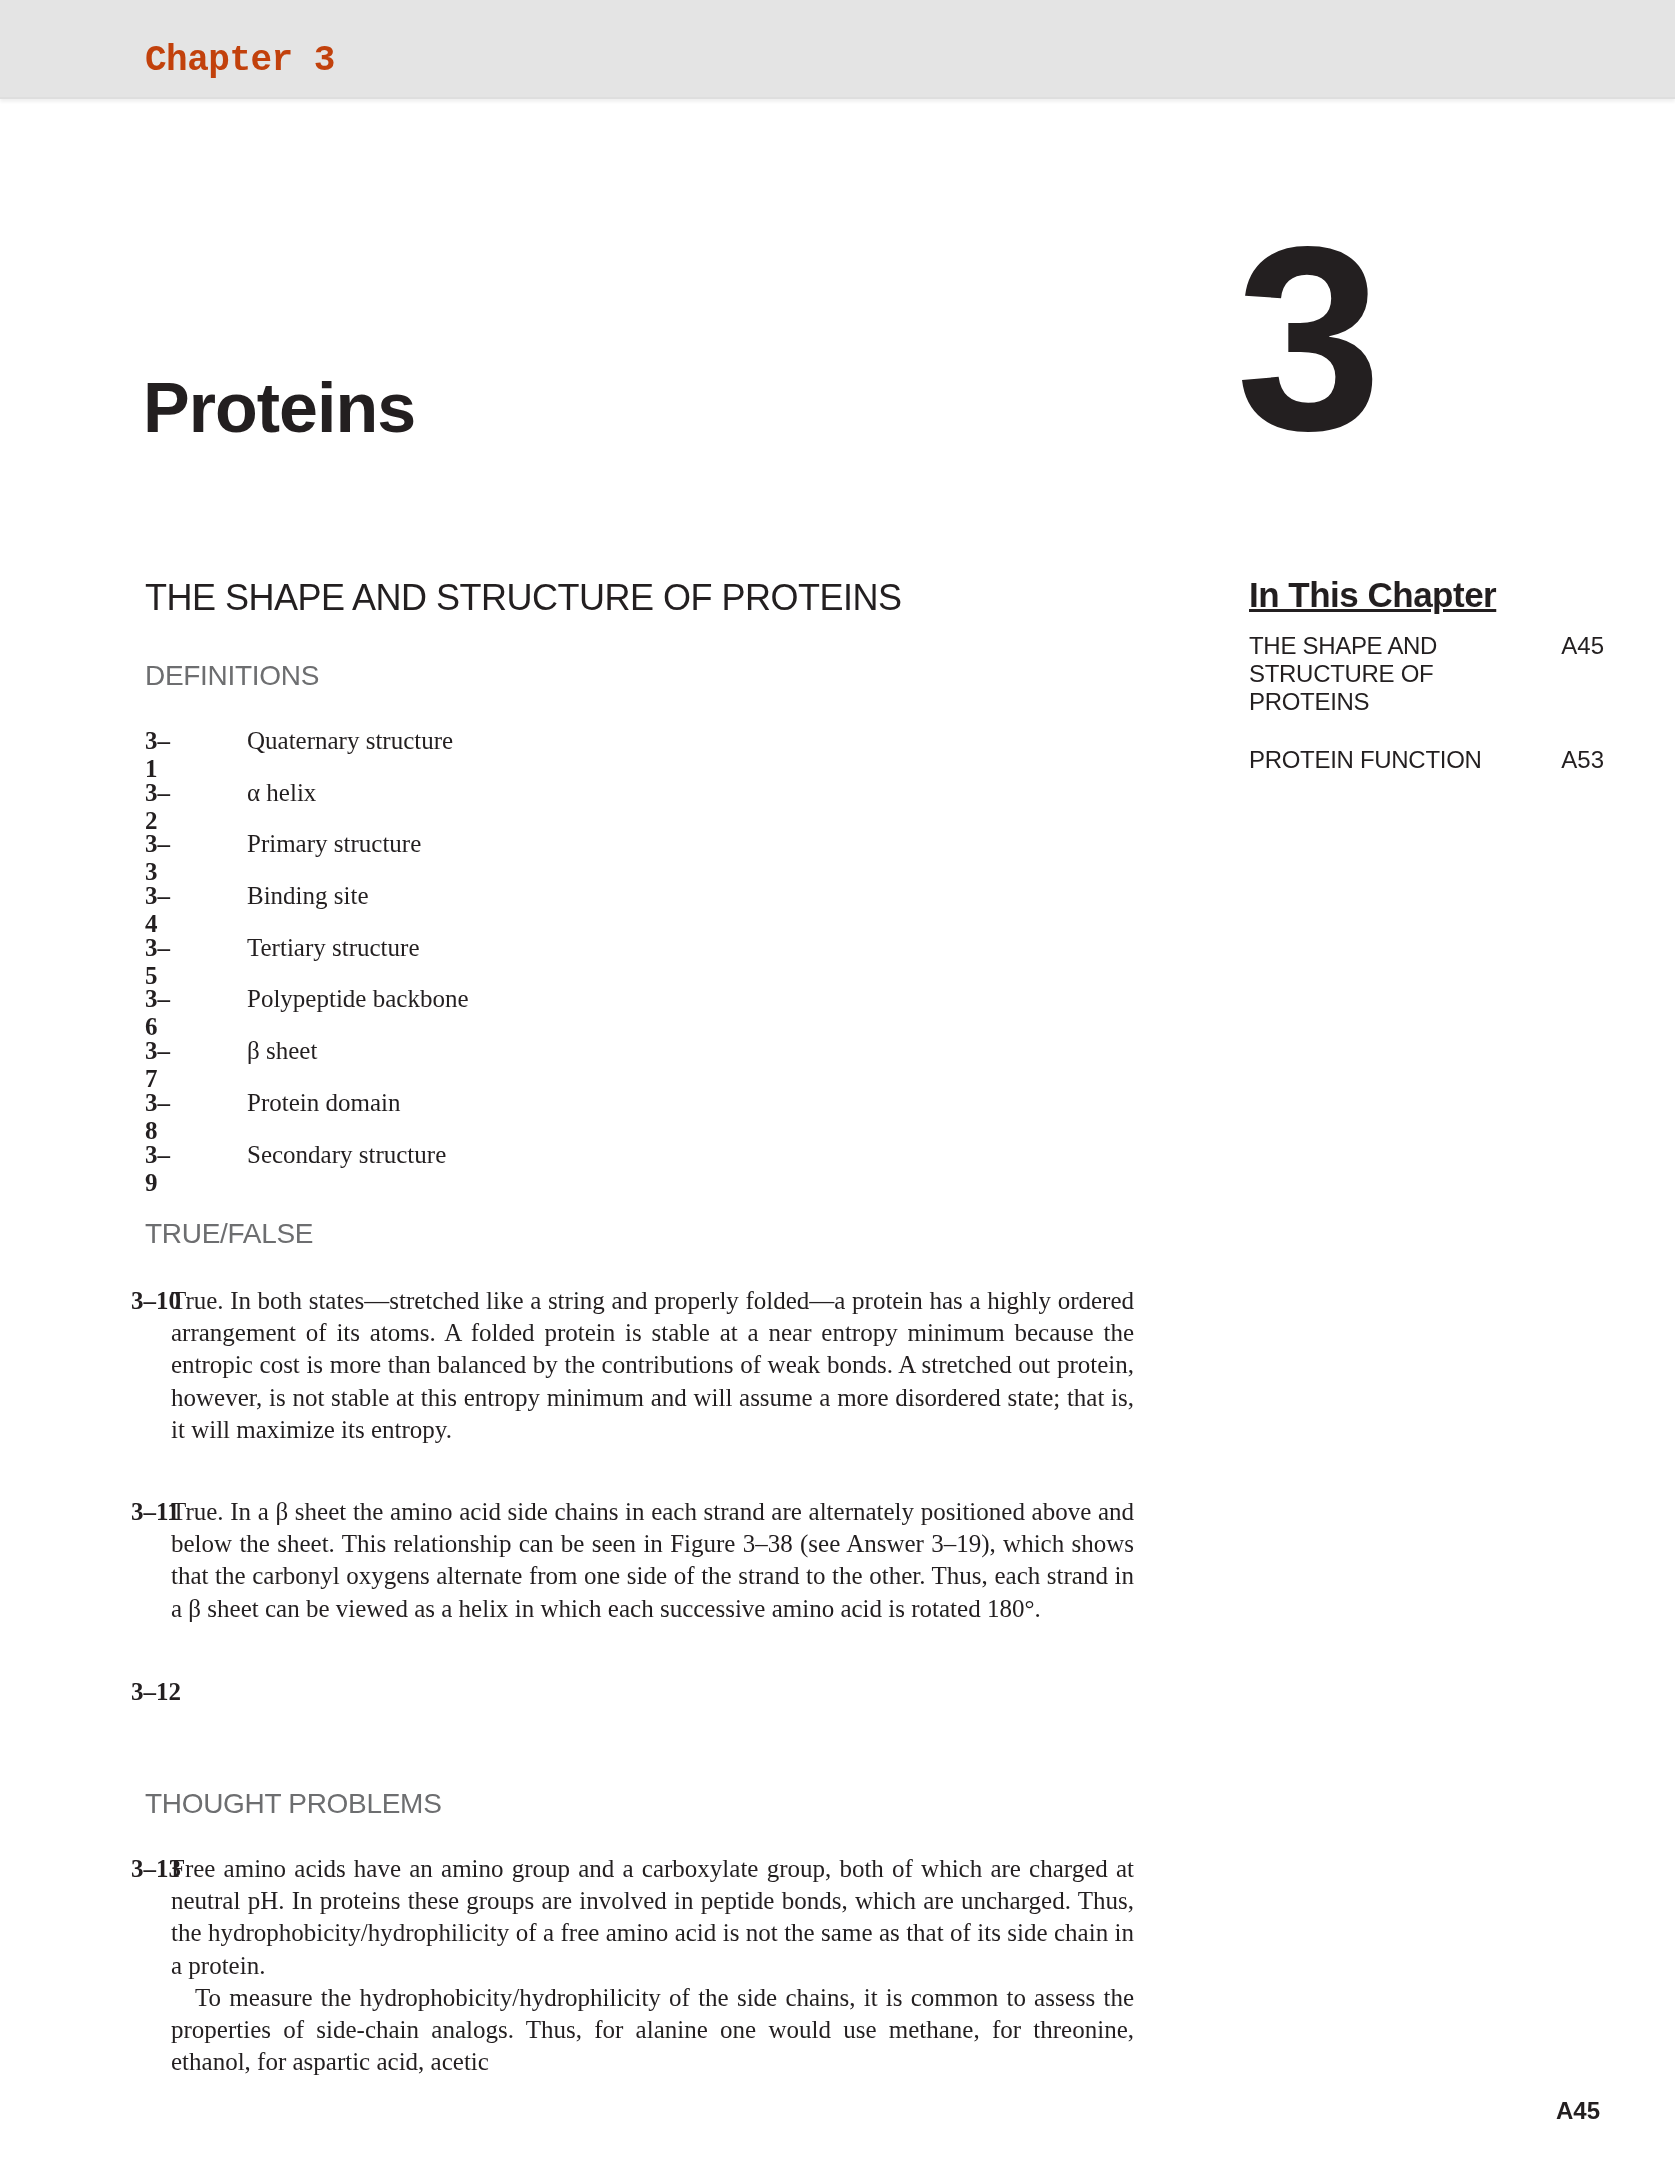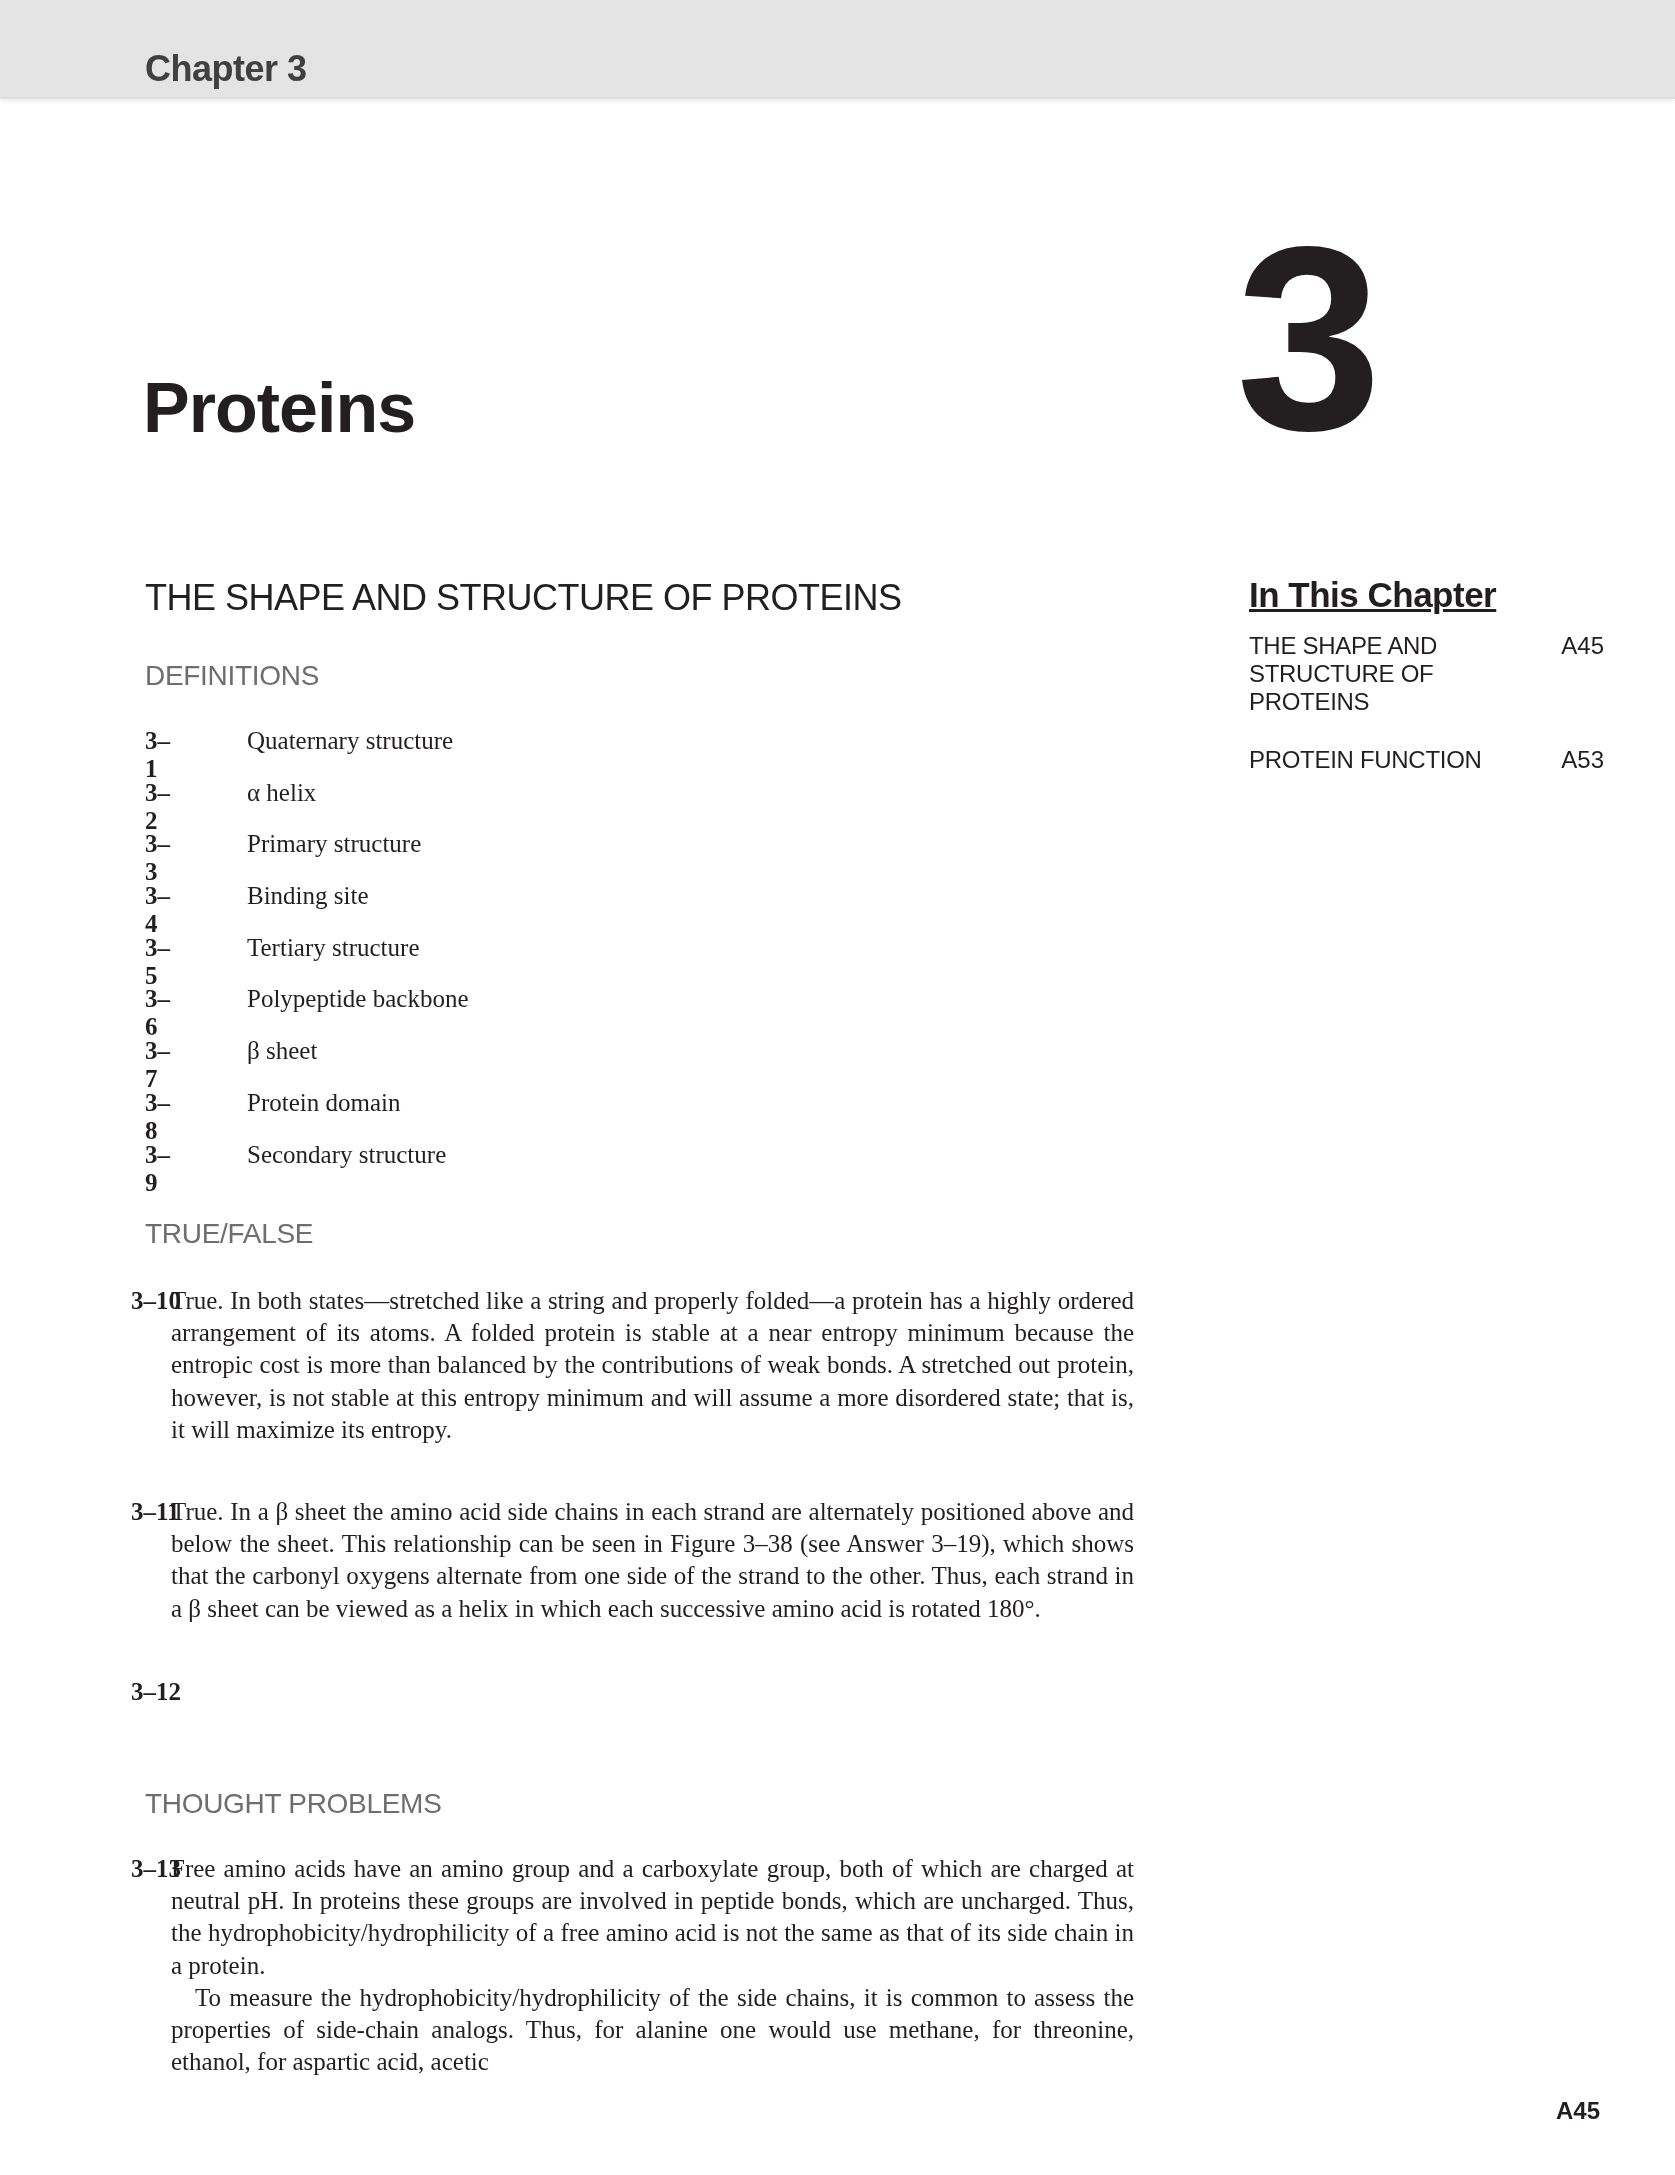--- a/index.html
+++ b/index.html
@@ -7,22 +7,22 @@
   .sans { font-family: "Liberation Sans", "DejaVu Sans", sans-serif; }
   .serif { font-family: "Liberation Serif", "DejaVu Serif", serif; }
 
   .header-bar {
     position: absolute; left: 0; top: 0; width: 1675px; height: 97px;
     background: #e4e4e4;
     box-shadow: 0 3px 3px rgba(0,0,0,0.06);
     border-bottom: 2px solid #dedede;
   }
   .header-bar .running-head {
-    position: absolute; left: 145px; top: 48px;
-    font-size: 36px; font-weight: bold; color: #404040; letter-spacing: -0.5px;
+    position: absolute; left: 145px; top: 40px;
+    font-size: 36px; font-weight: bold; color: #c2410c; letter-spacing: -0.5px; font-family: Liberation Mono, monospace;
   }
 
   .chapter-number {
     position: absolute; left: 1236px; top: 208px;
     font-size: 262px; font-weight: bold; line-height: 1; color: #231f20; letter-spacing: -4px;
   }
   .chapter-title {
     position: absolute; left: 143px; top: 368px;
     font-size: 70px; font-weight: bold; color: #231f20; letter-spacing: -1px;
   }

